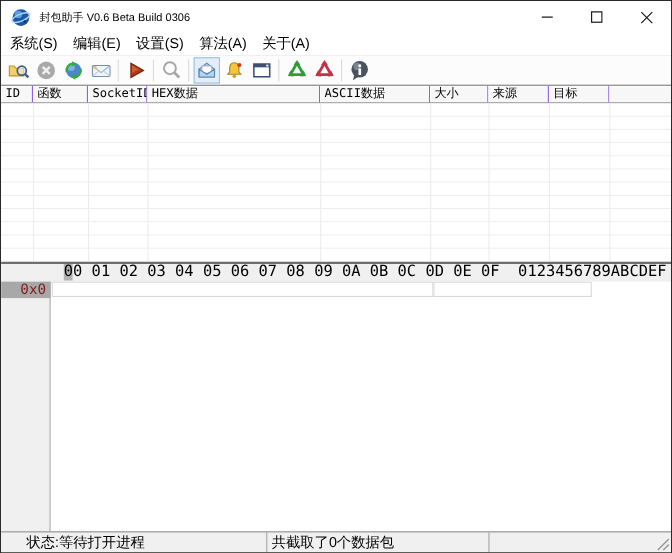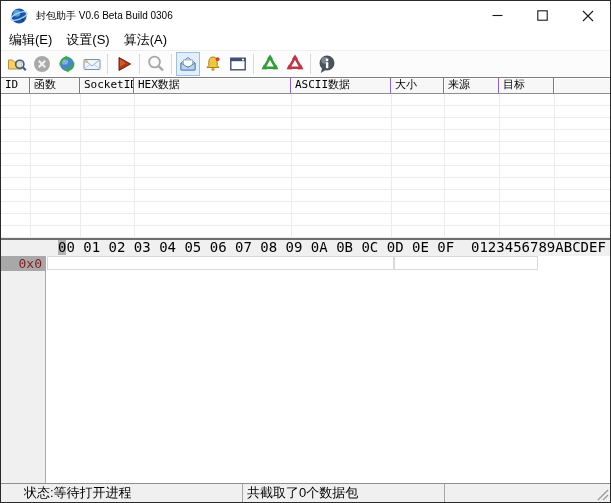--- a/index.html
+++ b/index.html
@@ -91,23 +91,25 @@
       </div>
       <div class="ctl">
         <svg width="12" height="12" viewBox="0 0 12 12">
             <path d="M1 1 L11 11 M11 1 L1 11" stroke="#1a1a1a" stroke-width="1.1"></path>
           </svg>
       </div>
     </div>
   </div>
 
   <div class="menubar">
+    <span class="mi">系统(S)</span>
     <span class="mi">编辑(E)</span>
     <span class="mi">设置(S)</span>
     <span class="mi">算法(A)</span>
+    <span class="mi">关于(A)</span>
   </div>
 
   <div class="toolbar">
     <button class="tb">
       <svg width="20" height="20" viewBox="0 0 20 20">
         <path d="M1.5 6.5 L1.5 15 L14.5 15 L14.5 8 L7.5 8 L5.5 6 L1.5 6 Z" fill="#f7cf6a" stroke="#b9912f"></path>
         <circle cx="12.8" cy="10.3" r="4.1" fill="#ddeefb" fill-opacity="0.6" stroke="#3e5d80" stroke-width="1.6"></circle>
         <line x1="15.8" y1="13.3" x2="18.8" y2="16.3" stroke="#3e5d80" stroke-width="2.2"></line>
       </svg>
     </button>

